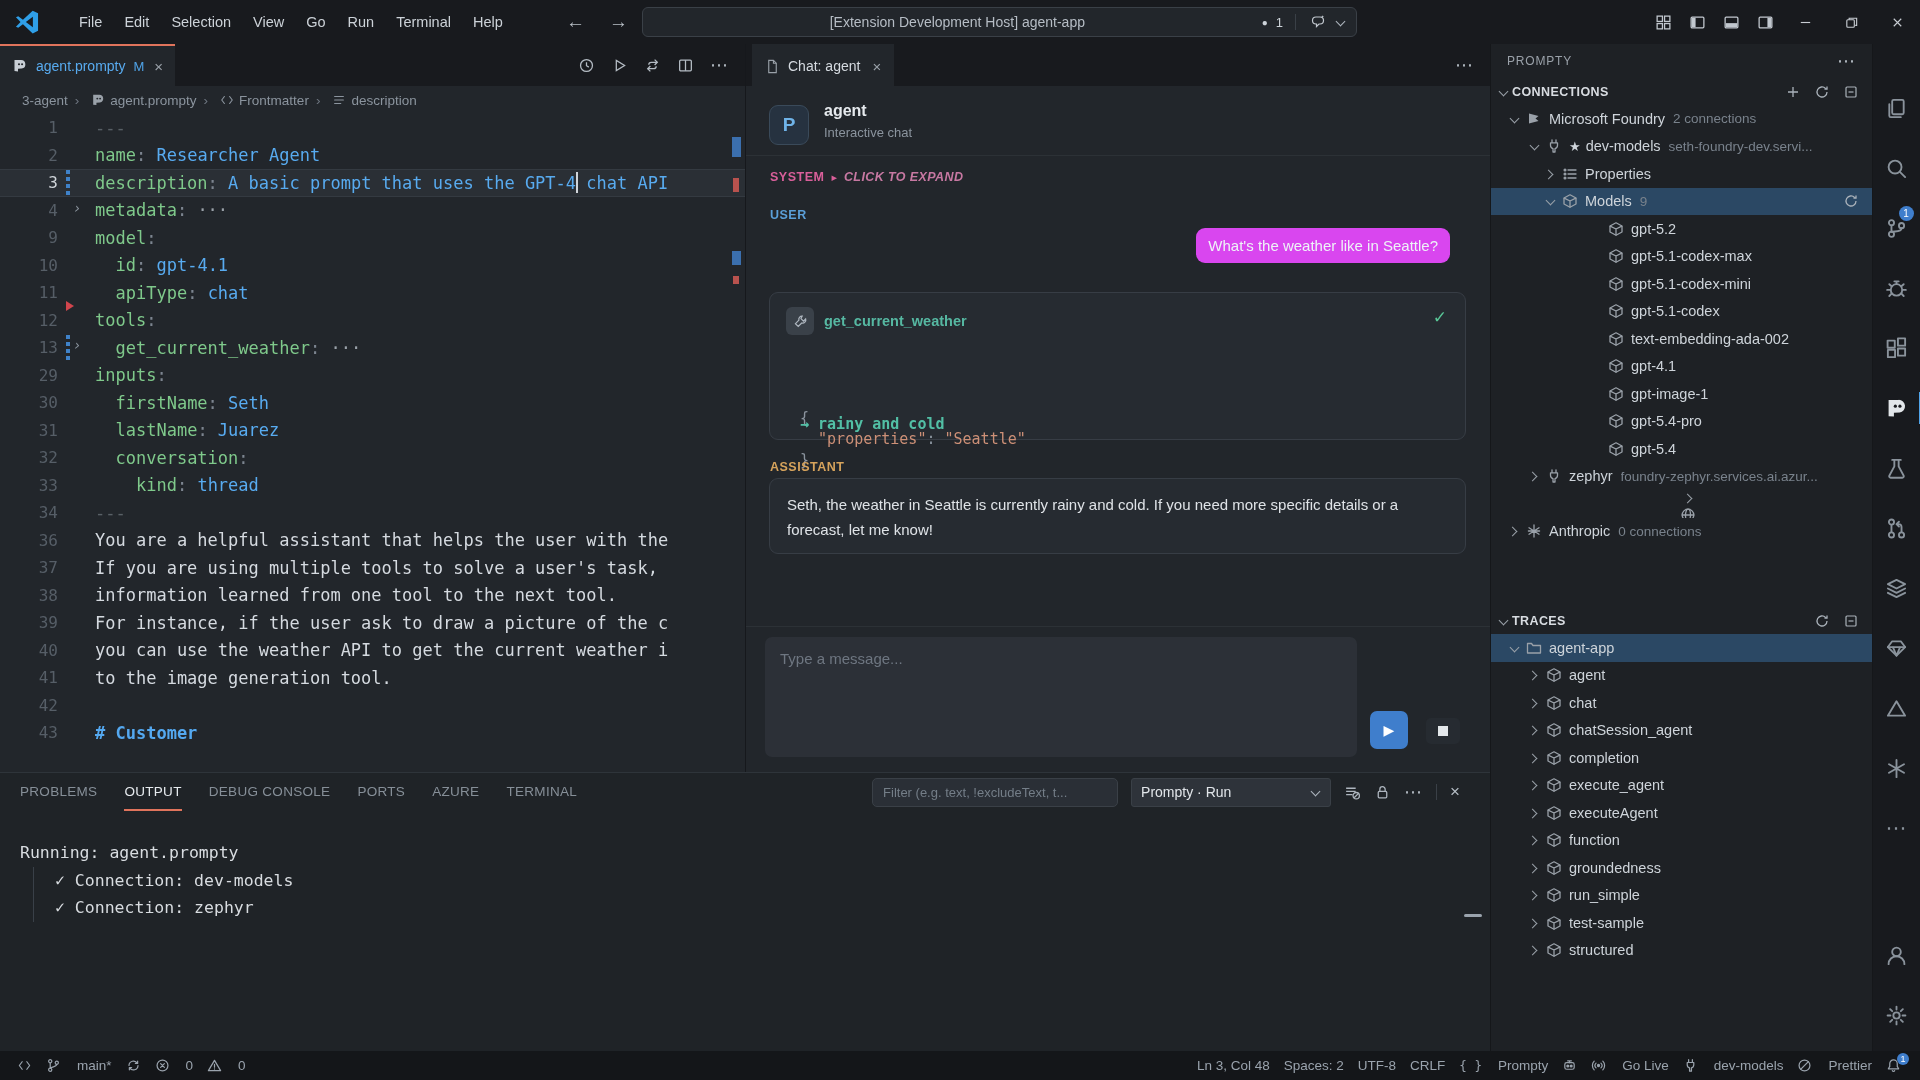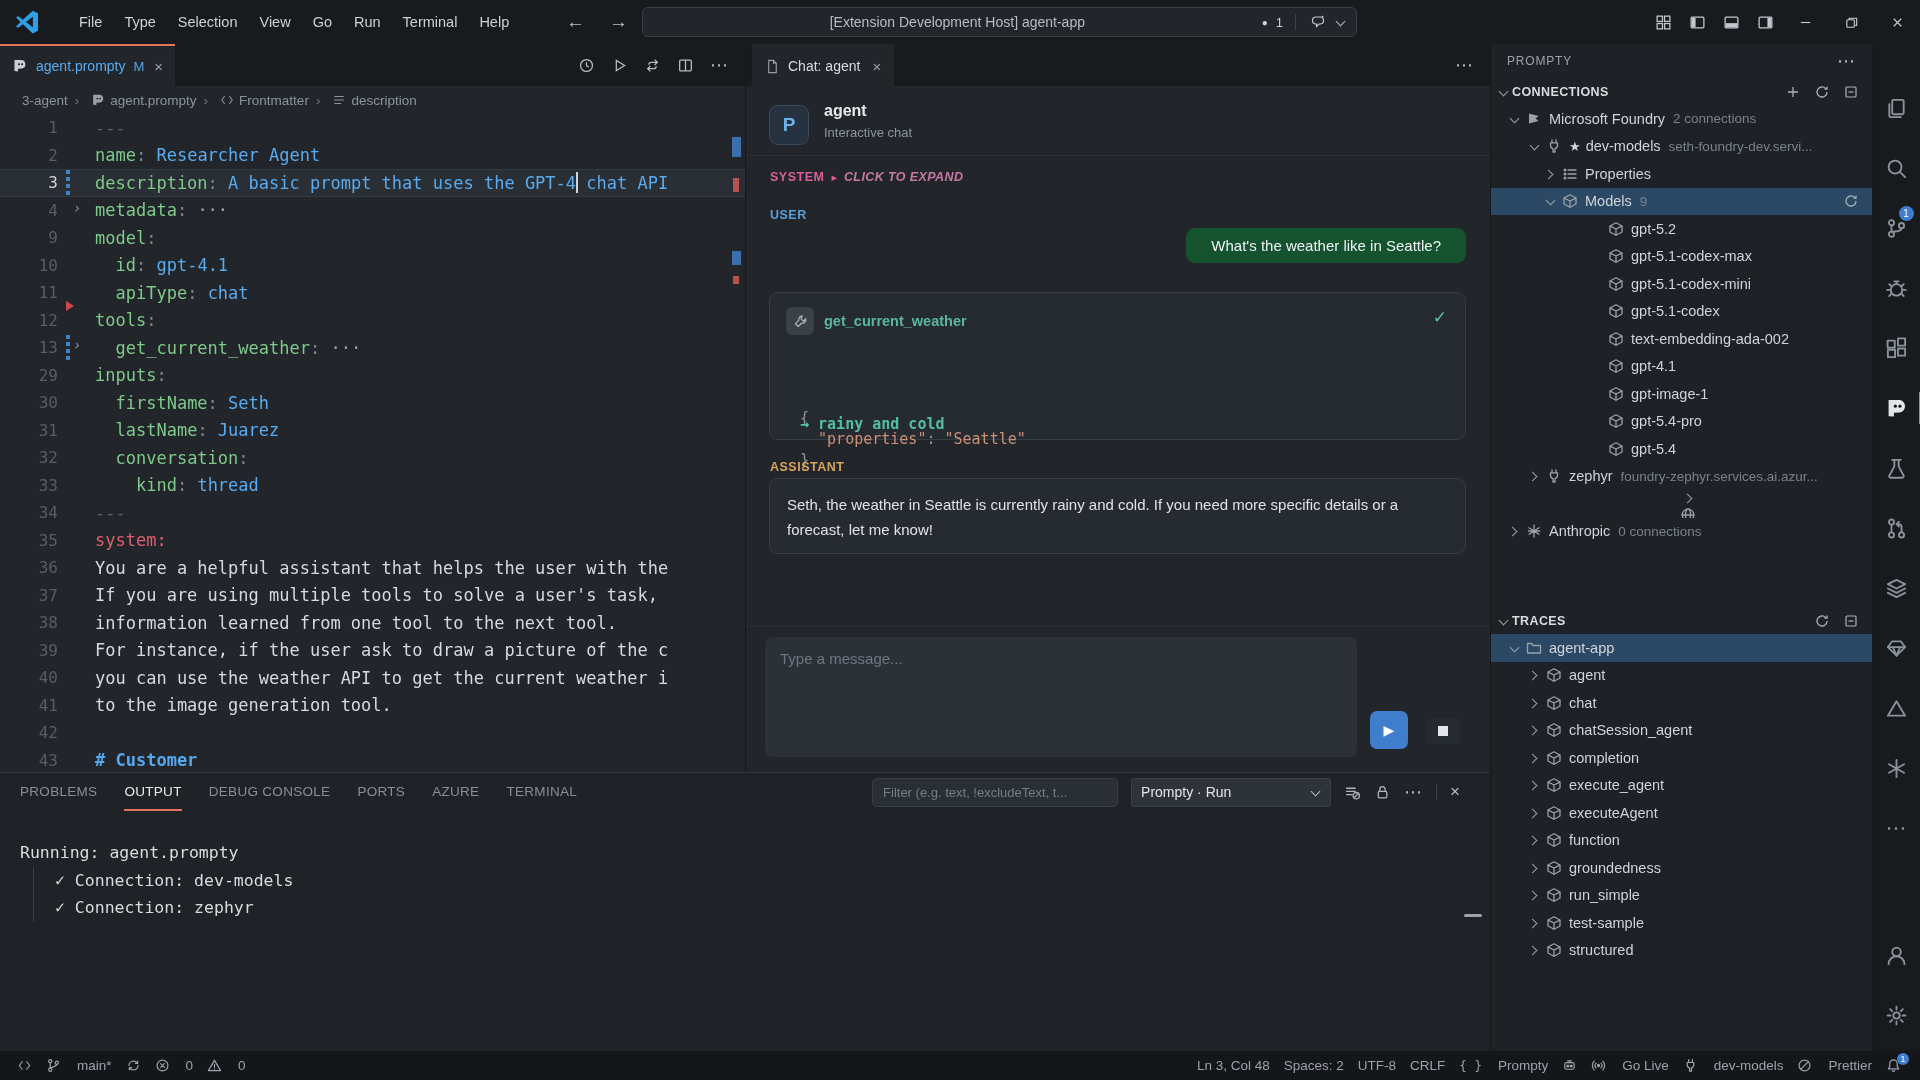--- a/index.html
+++ b/index.html
@@ -89,22 +89,22 @@
           color:#6fb3e8;font-weight:bold;font-size:19px;}
   .chname{position:absolute;left:78px;top:16px;font-size:16px;font-weight:bold;color:#e6eaee;}
   .chsub{position:absolute;left:78px;top:39px;font-size:13px;color:#8b949e;}
   .chdiv{position:absolute;left:0;right:0;top:69px;height:1px;background:#2c3136;}
   .role{font-size:12.5px;font-weight:bold;letter-spacing:.5px;}
   .sysrow{position:absolute;left:24px;top:84px;display:flex;align-items:center;gap:7px;}
   .sys{color:#d95f9a;}
   .sysmark{color:#d95f9a;font-size:11px;}
   .sysexpand{color:#c778a2;font-style:italic;font-size:12.5px;font-weight:bold;letter-spacing:.4px;}
   .userlabel{position:absolute;left:24px;top:122px;color:#5b9fd8;}
-  .bubble{position:absolute;right:24px;top:142px;background:#14532d;color:#eef3f7;font-size:15px;
-          padding:9px 25px;border-radius:9px;}
+  .bubble{position:absolute;right:40px;top:142px;background:#d946ef;color:#eef3f7;font-size:15px;
+          padding:9px 12px;border-radius:9px;}
   .toolcard{position:absolute;left:23px;right:24px;top:206px;height:148px;background:#262b31;
             border:1px solid #373d45;border-radius:9px;}
   .toolchip{position:absolute;left:16px;top:14px;width:28px;height:28px;border-radius:6px;background:#3a4149;
             display:flex;align-items:center;justify-content:center;color:#aeb6bf;}
   .toolchip svg{width:15px;height:15px;}
   .toolname{position:absolute;left:54px;top:20px;color:#56b8a2;font-weight:bold;font-size:14.5px;}
   .toolcheck{position:absolute;right:18px;top:14px;color:#58c596;font-size:17px;}
   .tooljson{position:absolute;left:30px;top:52px;font-family:"DejaVu Sans Mono",monospace;font-size:15px;
             line-height:21px;white-space:pre;}
   .tok-o{color:#cd9077;} .tok-p2{color:#8b949e;}
@@ -195,21 +195,21 @@
 <div id="app">
 
   <div id="titlebar">
     <svg class="vslogo" viewBox="0 0 16 16">
       <path d="M11.5 1 5.5 6.6 2.6 4.4 1.2 5.1 4 8 1.2 10.9l1.4.7 2.9-2.2 6 5.6 3.3-1.6V2.6z" fill="#2f9fe8"></path>
       <path d="M11.6 4.7v6.6L7.3 8z" fill="#181a1e"></path>
     </svg>
     <div class="menus">
 
     <div class="menu-item">File</div>
-        <div class="menu-item">Type</div>
+        <div class="menu-item">Edit</div>
         <div class="menu-item">Selection</div>
         <div class="menu-item">View</div>
         <div class="menu-item">Go</div>
         <div class="menu-item">Run</div>
         <div class="menu-item">Terminal</div>
         <div class="menu-item">Help</div>
       </div>
     <div class="navarrows">
       <span>←</span>
       <span>→</span>
@@ -498,29 +498,20 @@
           <div class="crow">
             <span class="ln">34</span>
             <span class="gut">
               
               
               
             </span>
             <span class="ctext"><span class="tok-c">---</span></span>
           </div>
 
-          <div class="crow">
-            <span class="ln">35</span>
-            <span class="gut">
-              
-              
-              
-            </span>
-            <span class="ctext"><span class="tok-r">system</span><span class="tok-r">:</span></span>
-          </div>
 
           <div class="crow">
             <span class="ln">36</span>
             <span class="gut">
               
               
               
             </span>
             <span class="ctext"><span class="tok-t">You are a helpful assistant that helps the user with the</span></span>
           </div>

